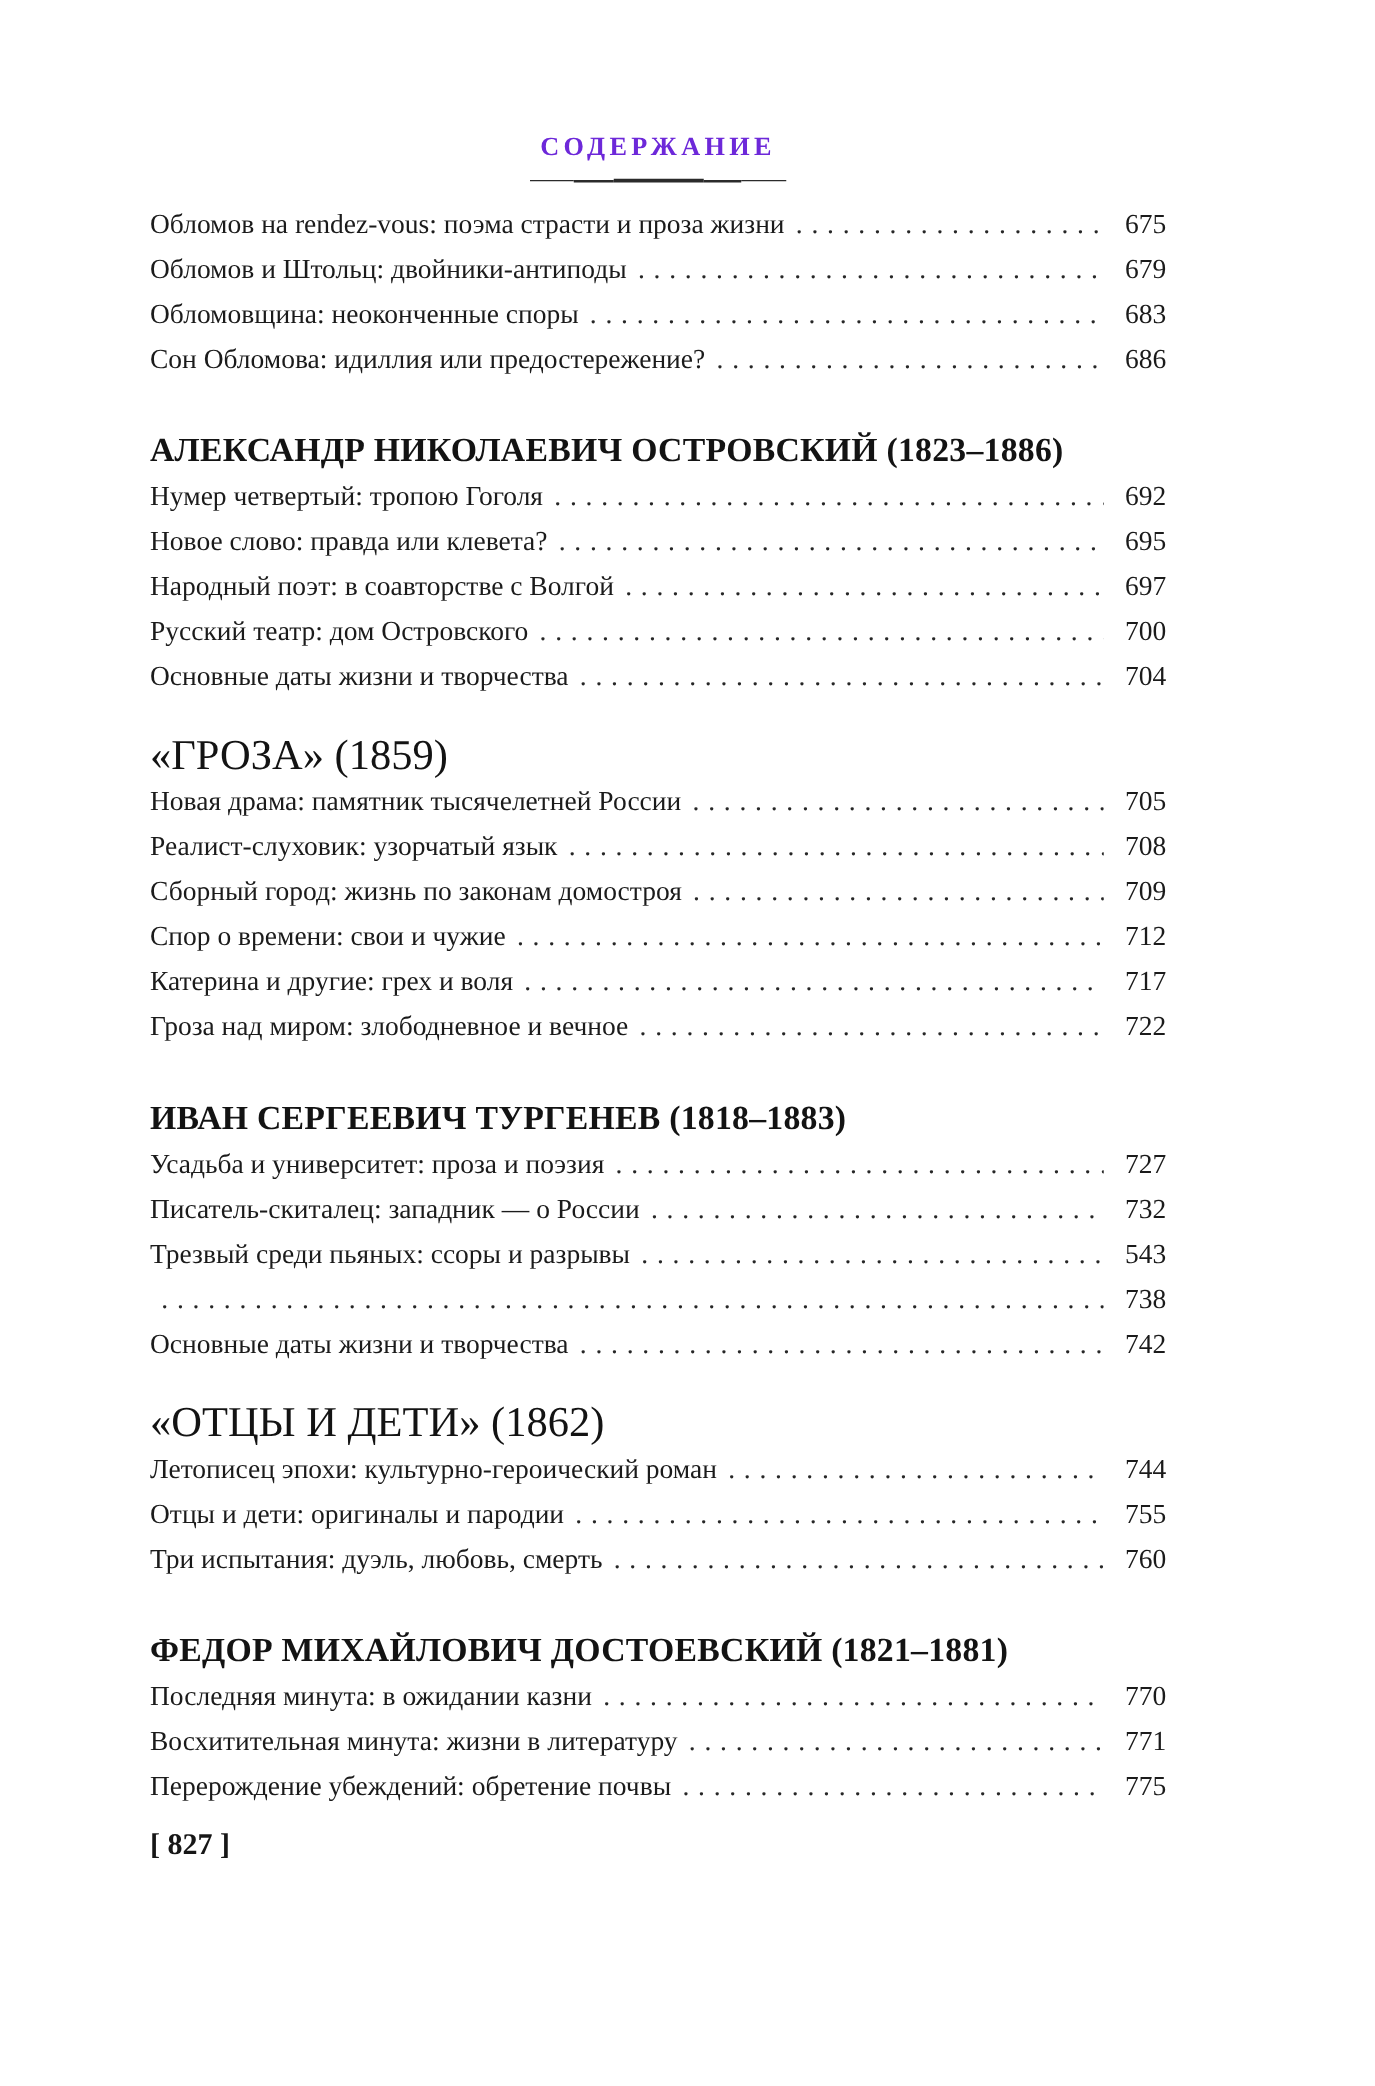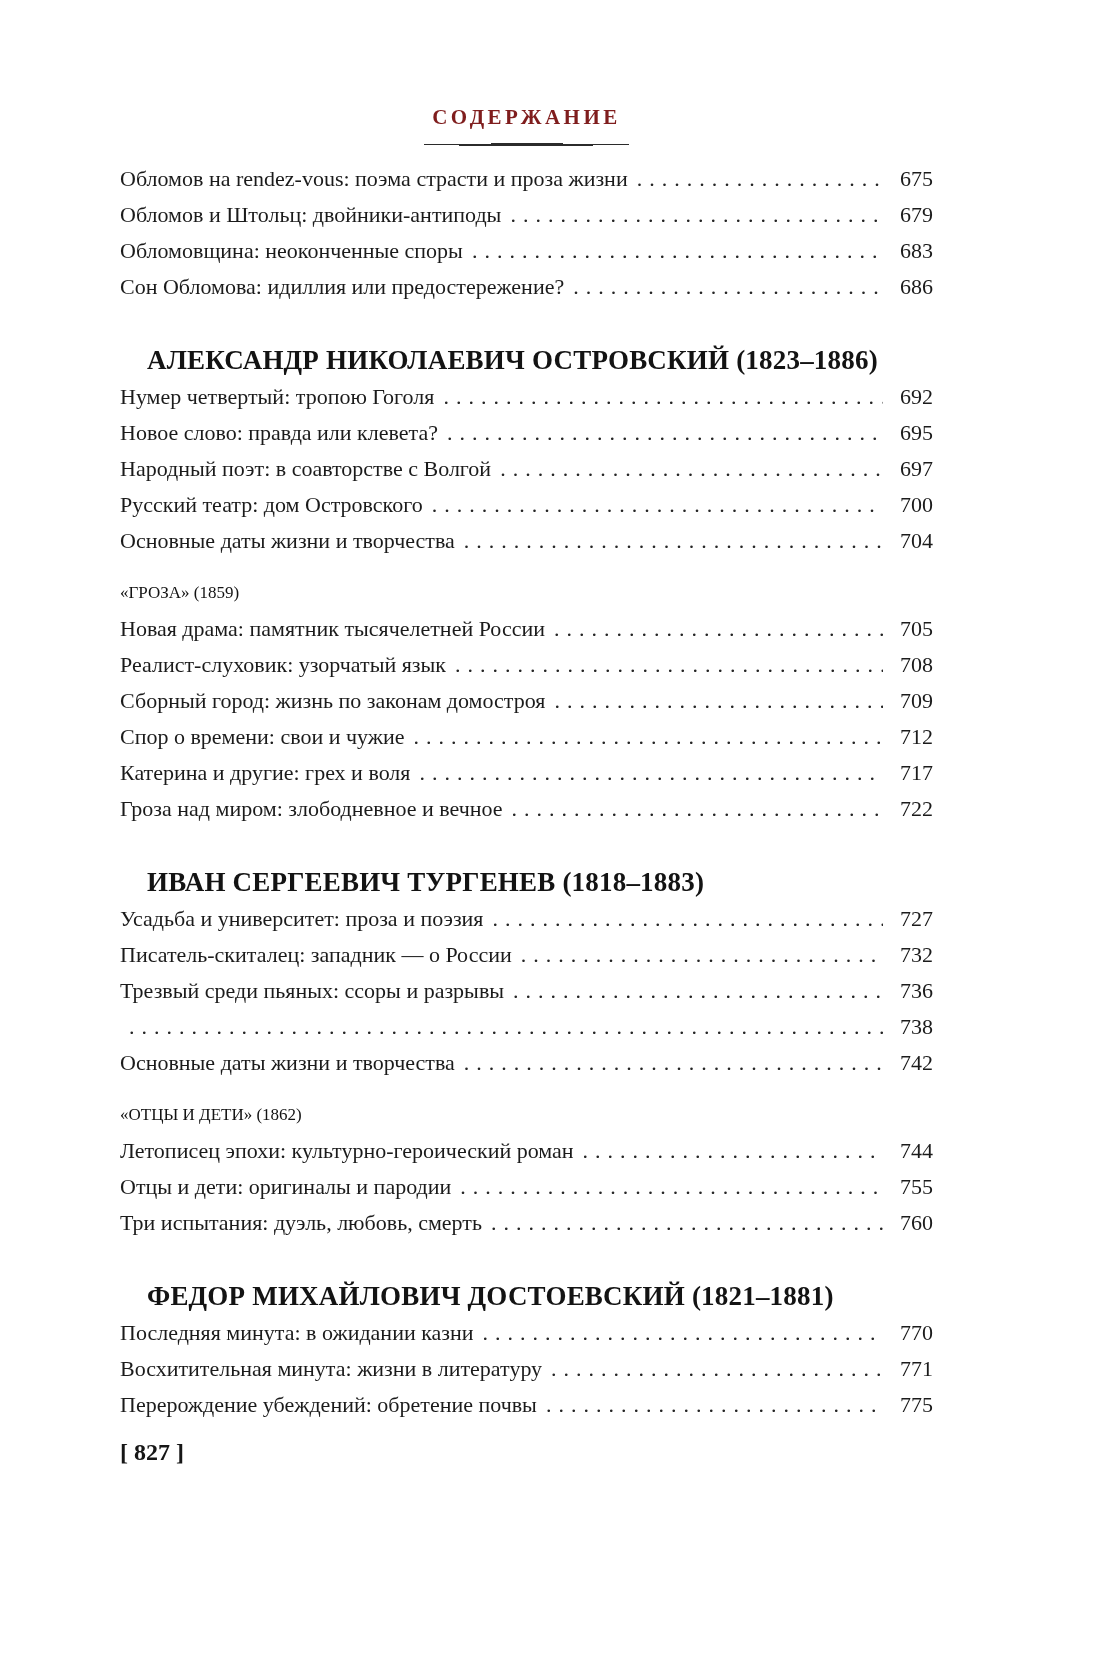--- a/index.html
+++ b/index.html
@@ -23,21 +23,21 @@
     top: 0;
     width: 813px;
   }
   .doc-title {
     margin-top: 104px;
     text-align: center;
     font-size: 21px;
     line-height: 26px;
     font-weight: bold;
     letter-spacing: 3.5px;
-    color: #7f1d1d;
+    color: #6d28d9;
   }
   .divider {
     margin: 13px auto 0;
     width: 205px;
     height: 3px;
     display: flex;
     align-items: center;
     justify-content: center;
   }
   .divider .seg { background: #2b2b2b; }
@@ -53,25 +53,24 @@
     line-height: 36px;
     white-space: nowrap;
     color: #131313;
   }
   .group-header.author {
     font-weight: bold;
     font-size: 27px;
     margin-top: 36px;
     line-height: 38px;
     letter-spacing: 0.2px;
-    margin-left: 27px;
   }
   .group-header.work {
-    font-size: 17px;
-    margin-top: 16px;
+    font-size: 34px;
+    margin-top: 28px;
   }
 
   .toc-row {
     display: flex;
     align-items: baseline;
     line-height: 36px;
     font-size: 22px;
   }
   .toc-row .title { white-space: nowrap; }
   .toc-row .dots {
@@ -230,21 +229,21 @@
 
   <div class="toc-row">
     <span class="title">Писатель-скиталец: западник — о России</span>
     <span class="dots"></span>
     <span class="pagenum">732</span>
   </div>
 
   <div class="toc-row">
     <span class="title">Трезвый среди пьяных: ссоры и разрывы</span>
     <span class="dots"></span>
-    <span class="pagenum">736</span>
+    <span class="pagenum">543</span>
   </div>
 
   <div class="toc-row">
     <span class="dots"></span>
     <span class="pagenum">738</span>
   </div>
 
   <div class="toc-row">
     <span class="title">Основные даты жизни и творчества</span>
     <span class="dots"></span>

